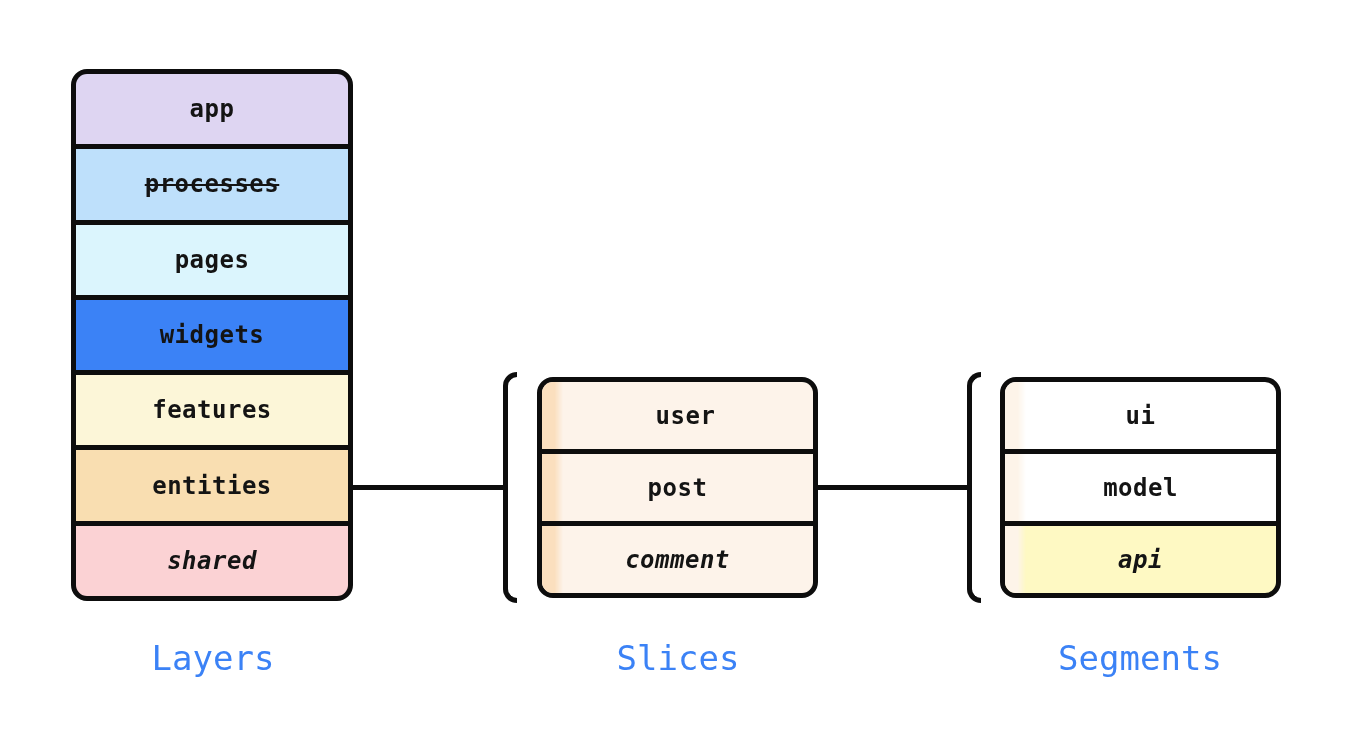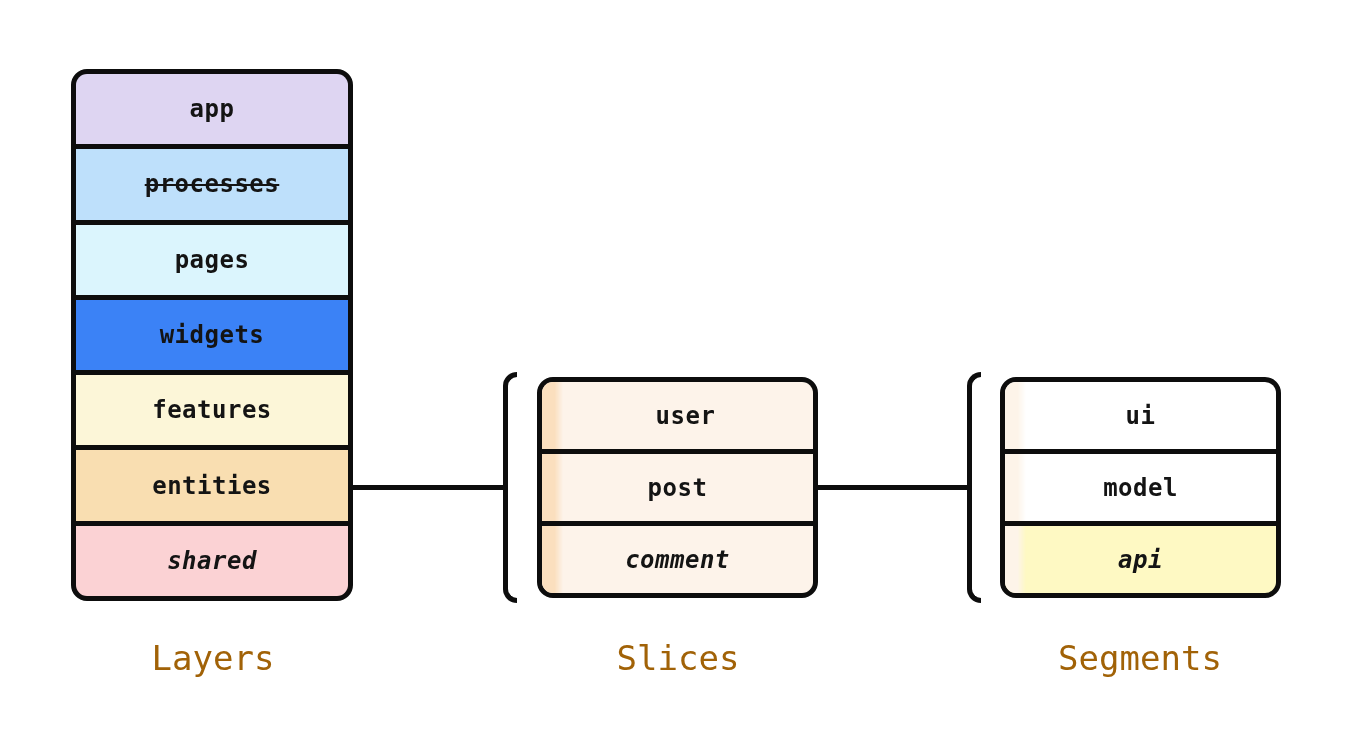--- a/index.html
+++ b/index.html
@@ -80,21 +80,21 @@
   #connector-1 { left: 353px; width: 150px; }
   #connector-2 { left: 818px; width: 149px; }
 
   
   .group-label {
     position: absolute;
     top: 638px;
     transform: translateX(-50%);
     font-size: 34px;
     font-weight: normal;
-    color: #a16207;
+    color: #3b82f6;
     white-space: nowrap;
   }
   #label-layers   { left: 213px; }
   #label-slices   { left: 678px; }
   #label-segments { left: 1140px; }
 </style>
 </head>
 <body>
 
 <div class="canvas">

